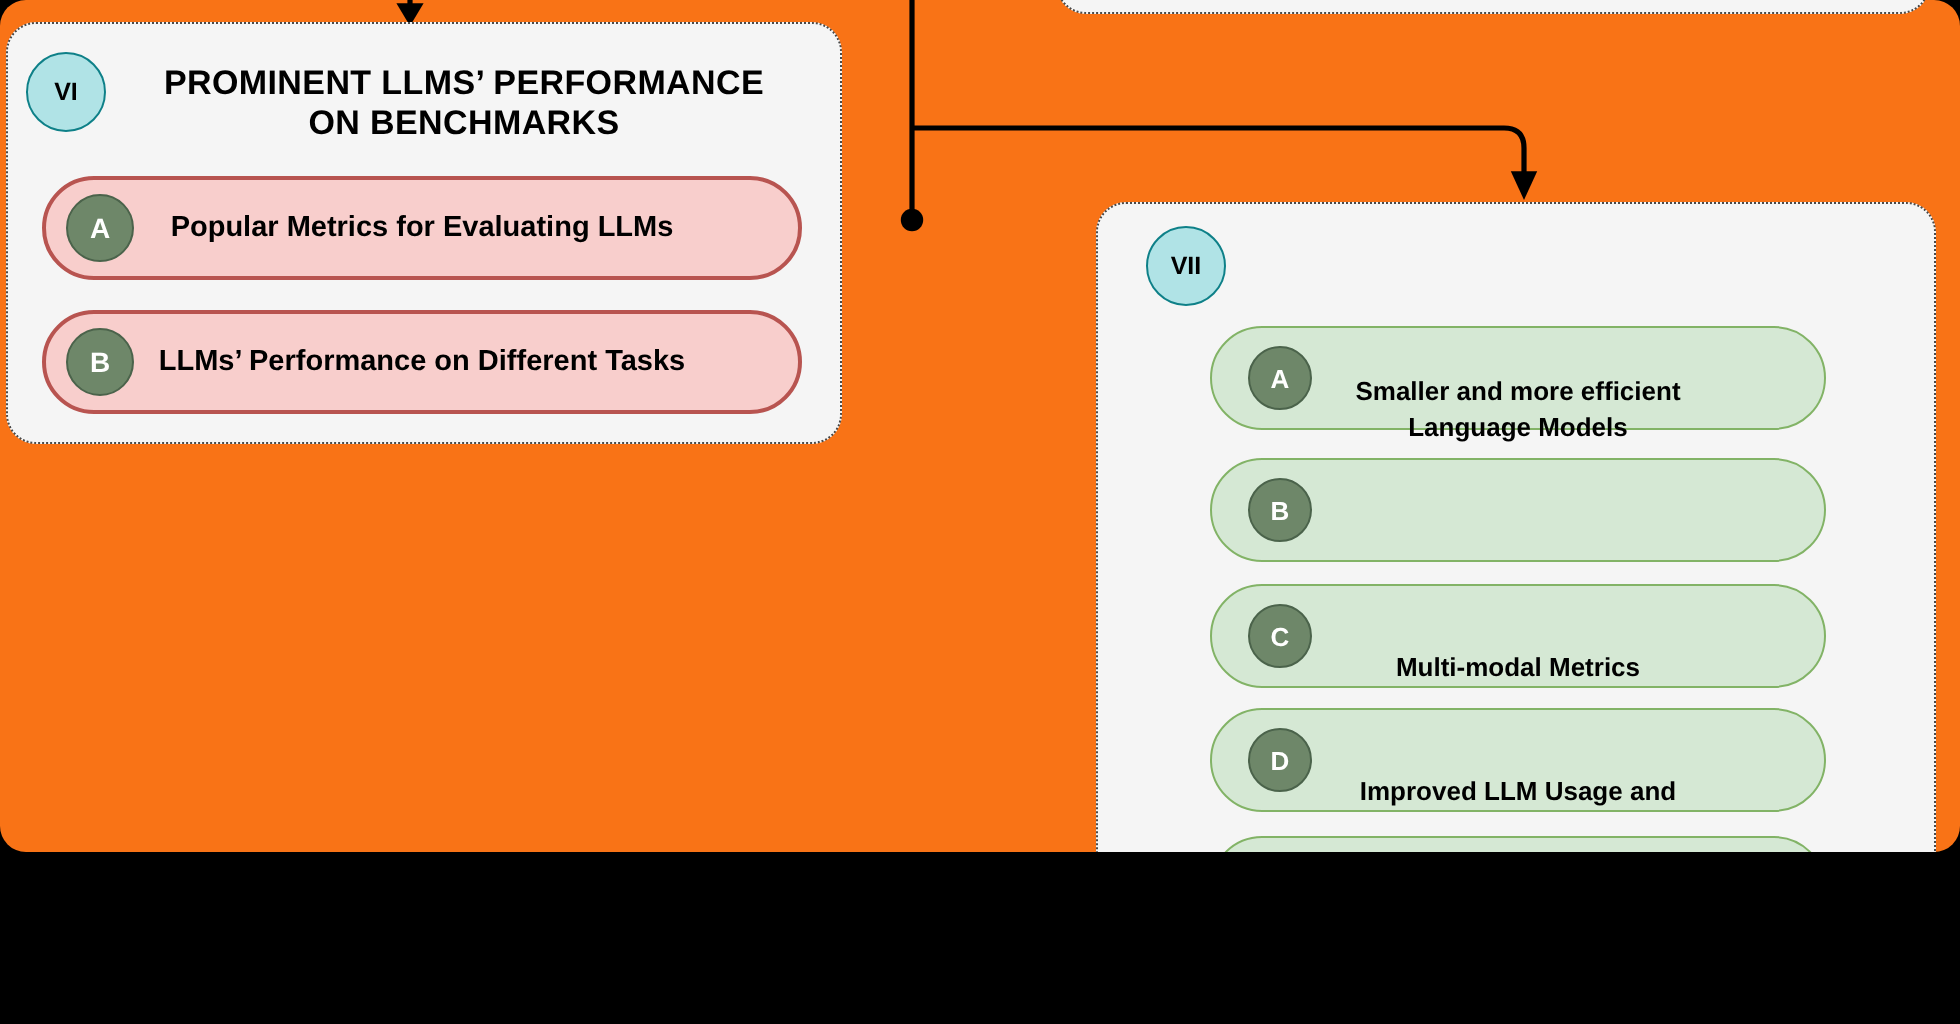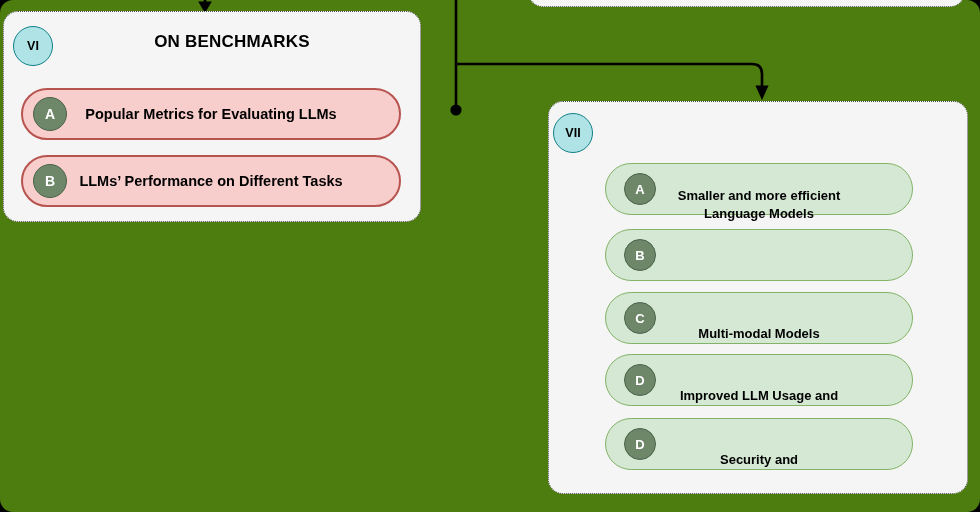--- a/index.html
+++ b/index.html
@@ -1,36 +1,36 @@
 <!DOCTYPE html>
 <html><head>
 <meta charset="utf-8">
 <style>
   html,body{margin:0;padding:0;background:#000;}
   .page{
-    position:relative;width:980px;height:512px;background:#4d7c0f;
+    position:relative;width:980px;height:426px;background:#f97316;
     border-radius:13px;overflow:hidden;
     font-family:"Liberation Sans",sans-serif;font-weight:bold;color:#000;
   }
   .connector-layer{position:absolute;left:0;top:0;width:980px;height:512px;pointer-events:none;}
 
   .panel{
     position:absolute;background:#f5f5f5;border:1.6px dotted #4a4a4a;border-radius:15px;
     box-sizing:border-box;
   }
   .panel-partial{left:528px;top:-40px;width:437px;height:47px;}
   .panel-vi{left:3px;top:11px;width:418px;height:211px;}
   .panel-vii{left:548px;top:101px;width:420px;height:393px;}
 
   .roman-badge{
     position:absolute;border-radius:50%;background:#b0e3e6;border:1.6px solid #0e8088;
     display:flex;align-items:center;justify-content:center;font-size:12.5px;box-sizing:border-box;
   }
   .vi-roman{left:9px;top:14px;width:40px;height:40px;}
-  .vii-roman{left:4px;top:11px;width:40px;height:40px;}
+  .vii-roman{left:24px;top:11px;width:40px;height:40px;}
 
   .panel-title{position:absolute;text-align:center;letter-spacing:.2px;}
   .vi-title{left:52px;width:352px;top:20px;font-size:17px;line-height:20px;}
   .vii-title{left:60px;width:340px;top:24px;font-size:14.5px;line-height:16px;}
   .panel-title span{display:block;}
 
   .pill{position:absolute;border-radius:26px;box-sizing:border-box;}
   .panel-vi .pill{left:17px;width:380px;height:52px;background:#f8cecc;border:2px solid #b85450;}
   .panel-vii .pill{left:56px;width:308px;height:52px;background:#d5e8d4;border:1.8px solid #82b366;}
 
@@ -63,20 +63,21 @@
     <circle cx="456" cy="110" r="5.6" fill="#000"></circle>
     <path d="M456 64 H752 Q762 64 762 74 V86" fill="none" stroke="#000" stroke-width="2.6"></path>
     <polygon points="762,100 755.4,85.6 768.6,85.6" fill="#000"></polygon>
   </svg>
 
   <div class="panel panel-vi">
     <div class="roman-badge vi-roman">
       <span>VI</span>
     </div>
     <div class="panel-title vi-title">
+      <span>PROMINENT LLMS’ PERFORMANCE</span>
       <span>ON BENCHMARKS</span>
     </div>
 
     <div class="pill" style="top:76px;">
       <div class="pill-badge">
         <span>A</span>
       </div>
       <div class="pill-text">
         <span>Popular Metrics for Evaluating LLMs</span>
         <span></span>
@@ -115,21 +116,21 @@
       </div>
       <div class="pill-text">
       </div>
     </div>
 
     <div class="pill" style="top:190px;">
       <div class="pill-badge">
         <span>C</span>
       </div>
       <div class="pill-text">
-        <span>Multi-modal Models</span>
+        <span>Multi-modal Metrics</span>
         <span></span>
       </div>
     </div>
 
     <div class="pill" style="top:252px;">
       <div class="pill-badge">
         <span>D</span>
       </div>
       <div class="pill-text">
         <span>Improved LLM Usage and</span>

